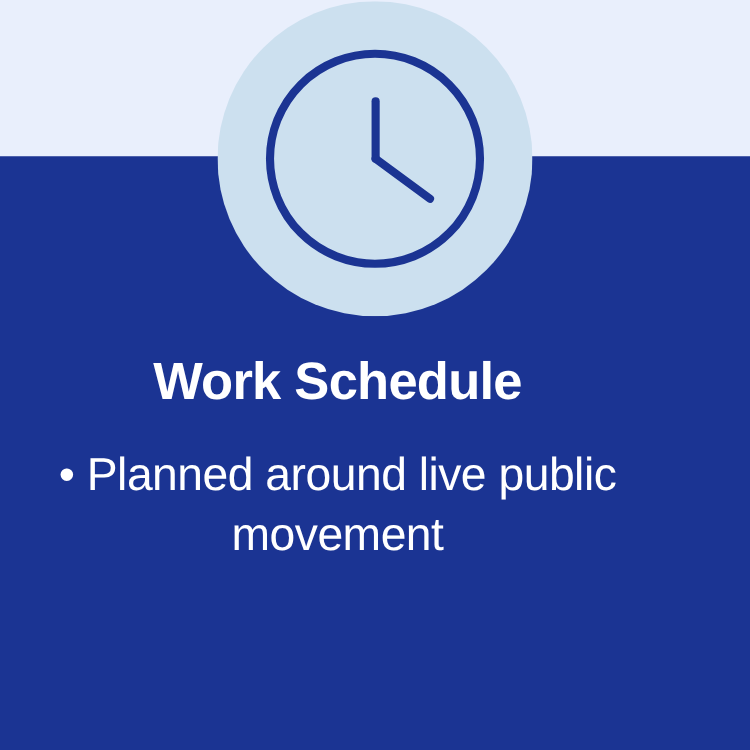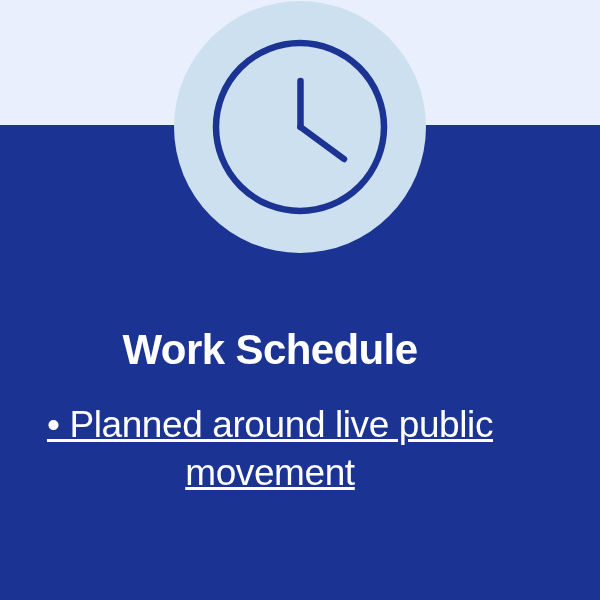--- a/index.html
+++ b/index.html
@@ -51,21 +51,20 @@
     height: 252px;
   }
 
   
   #text-block {
     position: absolute;
     left: 0;
     top: 280px;
     width: 540px;
     text-align: center;
-    margin-top: 45px;
   }
 
   #title {
     margin: 0;
     color: #ffffff;
     font-size: 42px;
     font-weight: 700;
     letter-spacing: -0.6px;
     line-height: 1.0;
     padding-top: 4px;
@@ -78,21 +77,20 @@
     margin-top: 30px;
   }
   #bullets li {
     color: #ffffff;
     font-size: 37px;
     font-weight: 400;
     line-height: 48px;
     letter-spacing: -0.4px;
     padding: 0;
     margin: 0;
-    text-decoration: underline;
   }
 </style>
 </head>
 <body>
 
 <div id="card">
 
   <div id="band-top"></div>
   <div id="band-bottom"></div>
 

